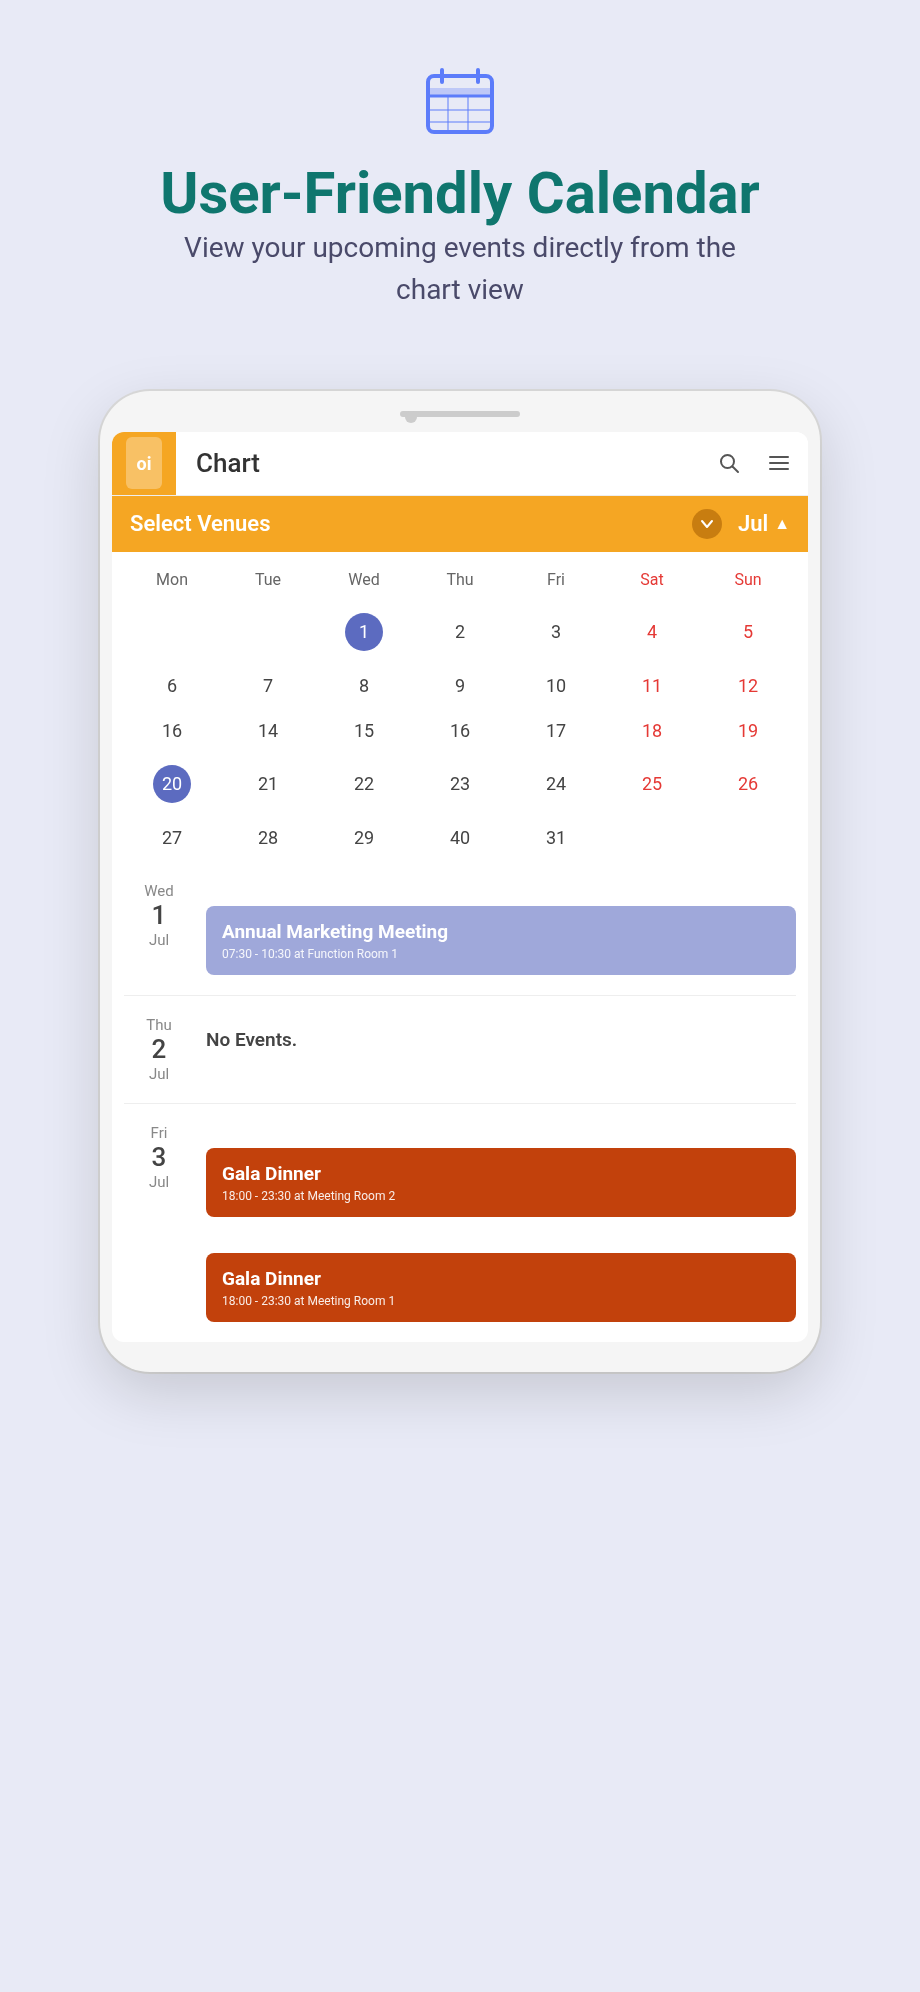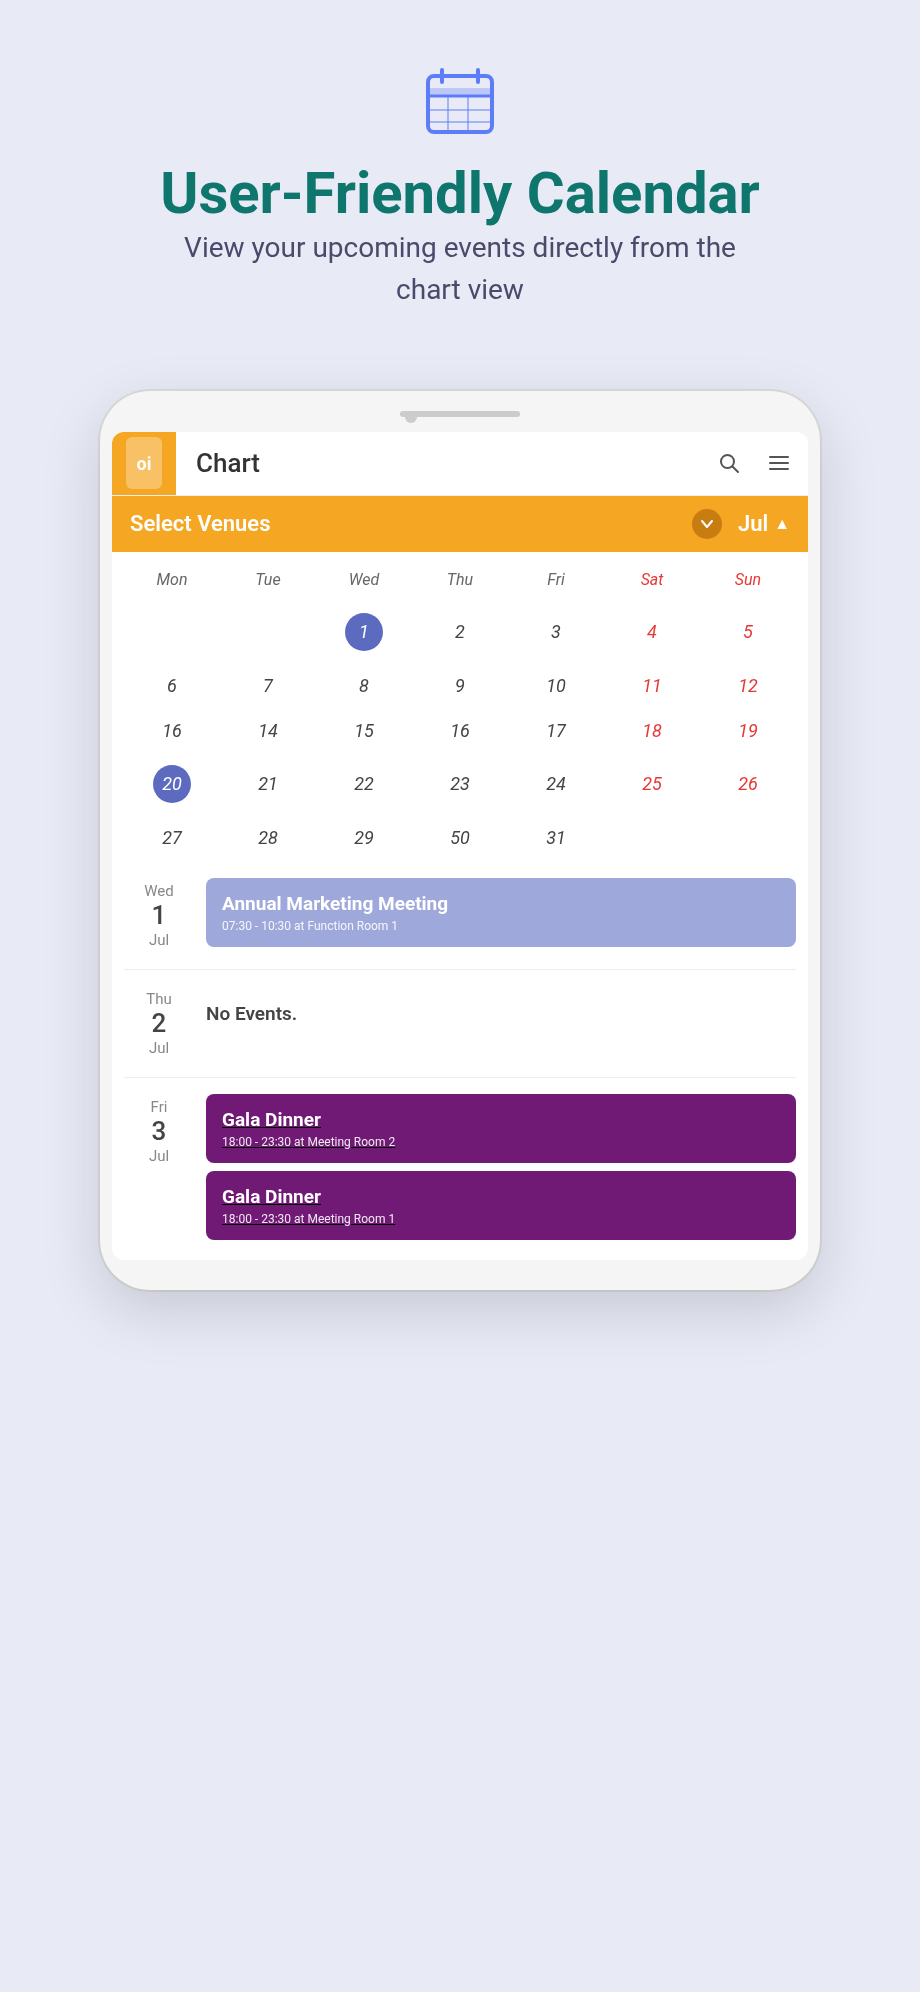--- a/index.html
+++ b/index.html
@@ -191,21 +191,20 @@
       cursor: pointer;
     }
 
     .month-up-icon {
       font-size: 16px;
     }
 
     
     .calendar-grid {
       padding: 10px 12px;
-      font-style: italic;
     }
 
     .day-headers {
       display: grid;
       grid-template-columns: repeat(7, 1fr);
       text-align: center;
       margin-bottom: 6px;
     }
 
     .day-header {
@@ -304,29 +303,29 @@
     .event-cards {
       flex: 1;
       display: flex;
       flex-direction: column;
       gap: 8px;
     }
 
     .event-card {
       border-radius: 8px;
       padding: 14px 16px;
+      margin-top: 28px;
     }
 
     .event-card.purple {
       background: #9fa8da;
     }
 
     .event-card.green {
-      background: #701a75;
-      text-decoration: underline;
+      background: #c2410c;
     }
 
     .event-card-title {
       font-size: 19px;
       font-weight: 700;
       color: #fff;
       margin-bottom: 4px;
     }
 
     .event-card-detail {
@@ -511,21 +510,21 @@
           <div class="cal-day">
               <span class="day-num">27</span>
             </div>
           <div class="cal-day">
               <span class="day-num">28</span>
             </div>
           <div class="cal-day">
               <span class="day-num">29</span>
             </div>
           <div class="cal-day">
-              <span class="day-num">50</span>
+              <span class="day-num">40</span>
             </div>
           <div class="cal-day">
               <span class="day-num">31</span>
             </div>
           <div class="cal-day"></div>
           <div class="cal-day"></div>
         </div>
       </div>
 
       <div class="events-section">

